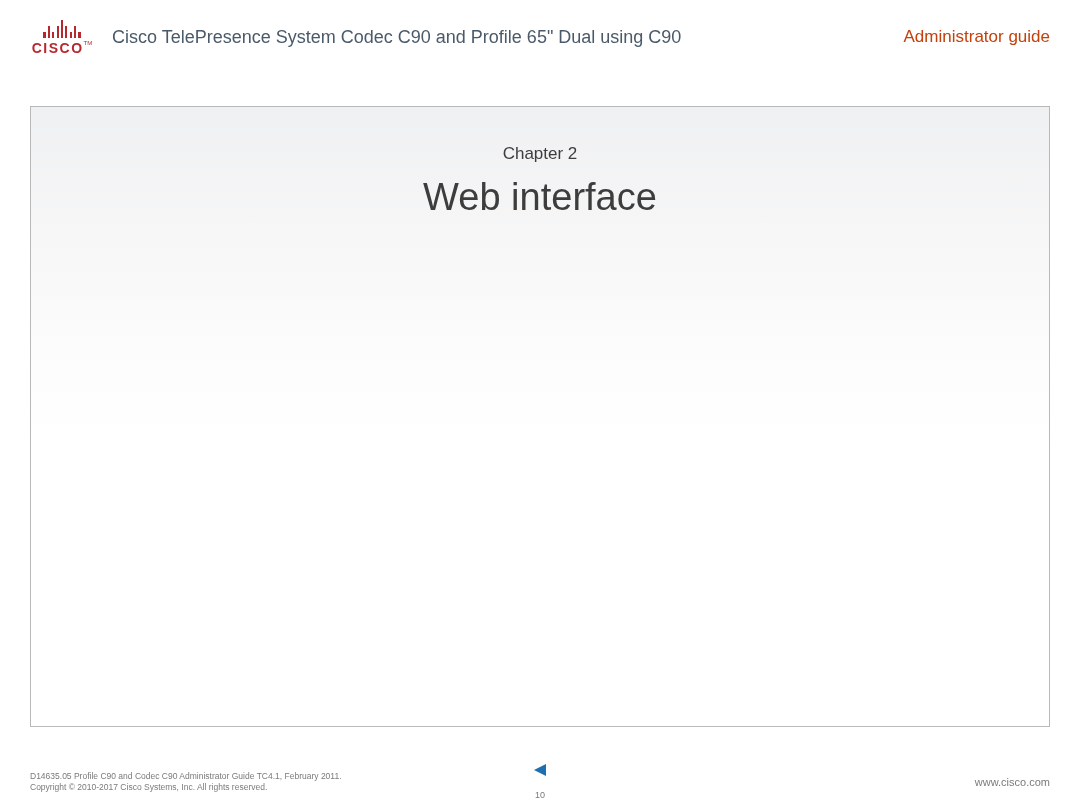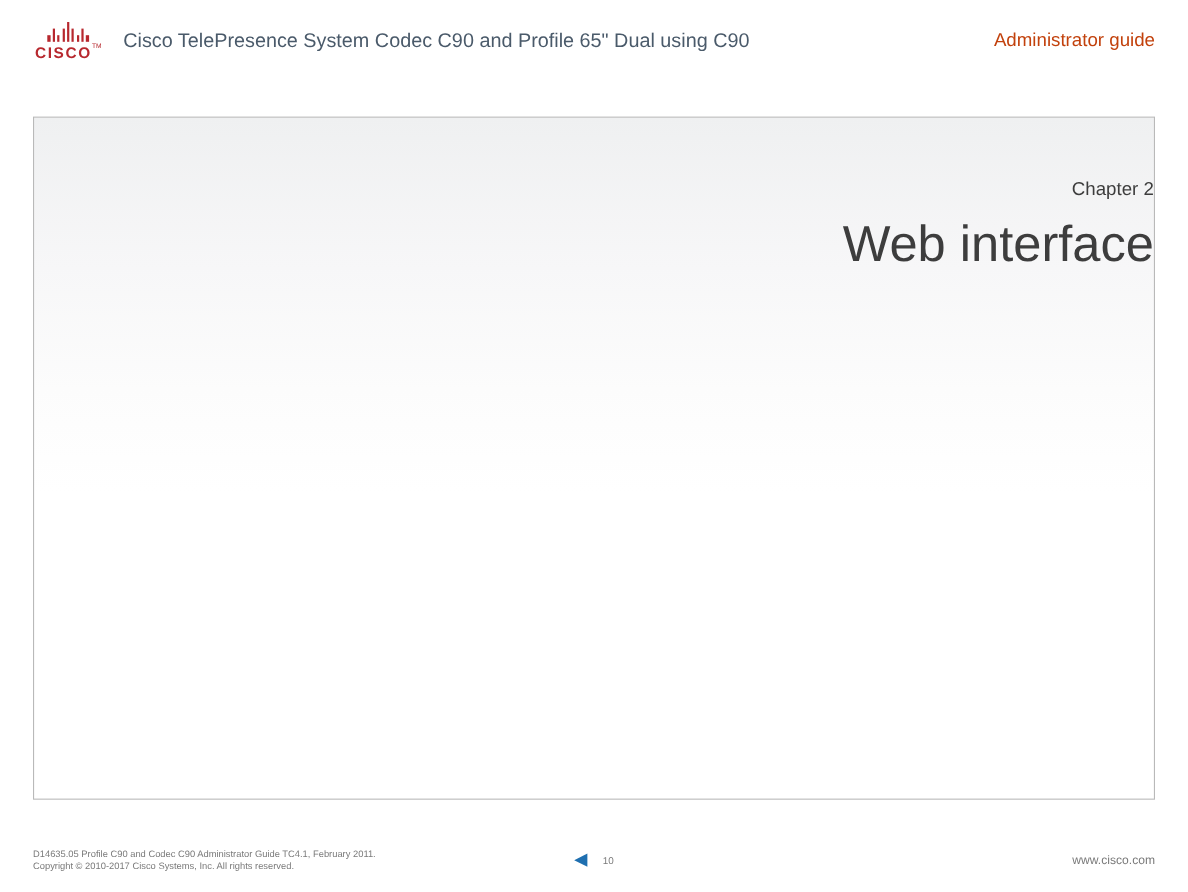--- a/index.html
+++ b/index.html
@@ -11,28 +11,28 @@
   .logo-bars span { width: 2.2px; background: #b7282e; display: inline-block; }
   .logo-text { font-size: 14px; font-weight: 700; color: #b7282e; letter-spacing: 1.5px; margin-top: 2px; font-family: Arial, sans-serif; }
   .logo-text .tm { font-size: 6px; vertical-align: top; font-weight: 400; letter-spacing: 0; }
   .title { flex: 1; font-size: 18px; font-weight: 300; color: #4a5a6a; }
   .guide { font-size: 17px; font-weight: 300; color: #c2410c; }
   .content-box {
     margin: 40px 30px 0 30px;
     border: 1px solid #b9b9b9;
     height: 621px;
     background: linear-gradient(to bottom, #eff0f1 0%, #f7f7f8 22%, #fcfcfc 40%, #ffffff 55%, #ffffff 100%);
-    text-align: right;
-    padding-top: 55px;
+    text-align: center;
+    padding-top: 37px;
   }
   .chapter-label { font-size: 17px; font-weight: 400; color: #3d3d3d; margin-bottom: 12px; }
-  .chapter-title { font-size: 46px; font-weight: 300; color: #3d3d3d; }
+  .chapter-title { font-size: 38px; font-weight: 300; color: #3d3d3d; }
   .footer { position: absolute; bottom: 18px; left: 30px; right: 30px; display: flex; align-items: center; font-size: 8.5px; color: #7a7a7a; }
   .footer-left { line-height: 1.3; }
-  .footer-mid { position: absolute; left: 50%; transform: translateX(-50%); display: flex; align-items: center; gap: 14px; }
+  .footer-mid { position: absolute; left: 50%; transform: translateX(-50%); display: flex; align-items: center; gap: 14px; flex-direction: column; }
   .prev-arrow { width: 0; height: 0; border-top: 6px solid transparent; border-bottom: 6px solid transparent; border-right: 12px solid #1e6fb0; display: inline-block; }
   .page-num { font-size: 9px; color: #7a7a7a; }
   .footer-right { margin-left: auto; font-size: 11px; color: #7a7a7a; }
 </style>
 </head>
 <body>
 
 <div class="page">
 
   <div class="header">

